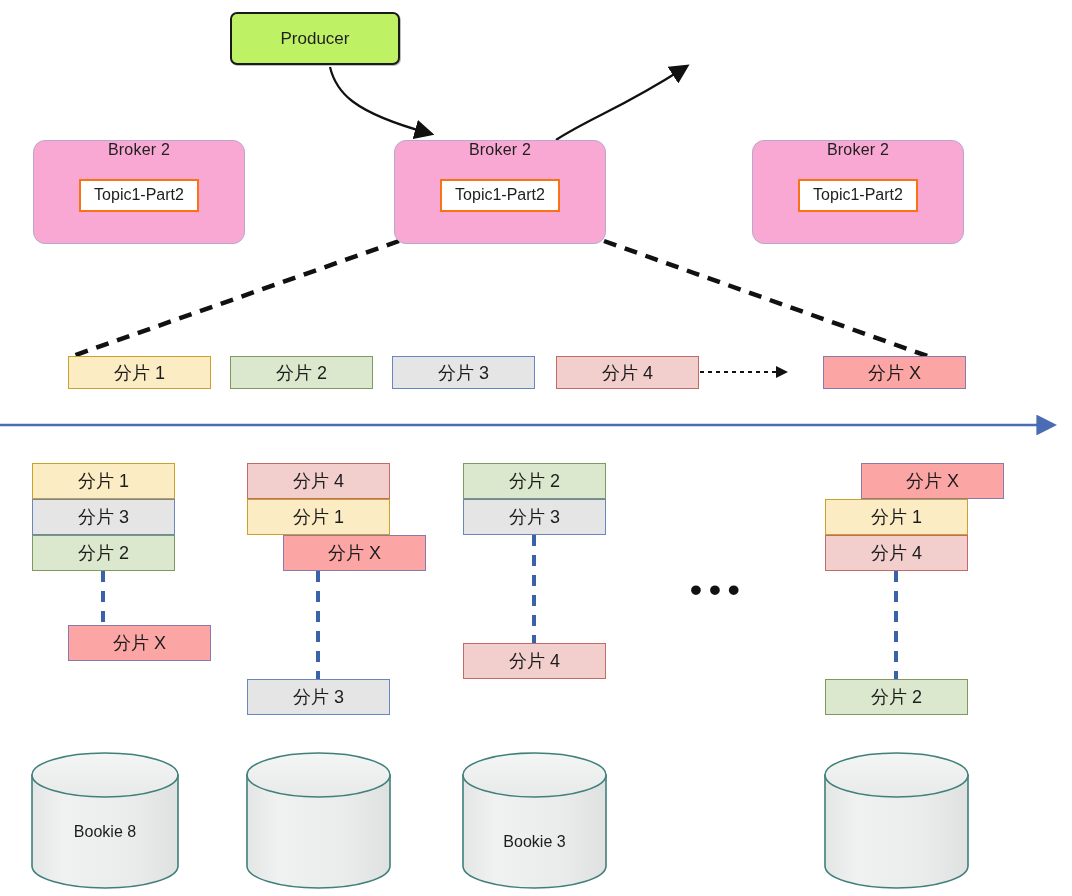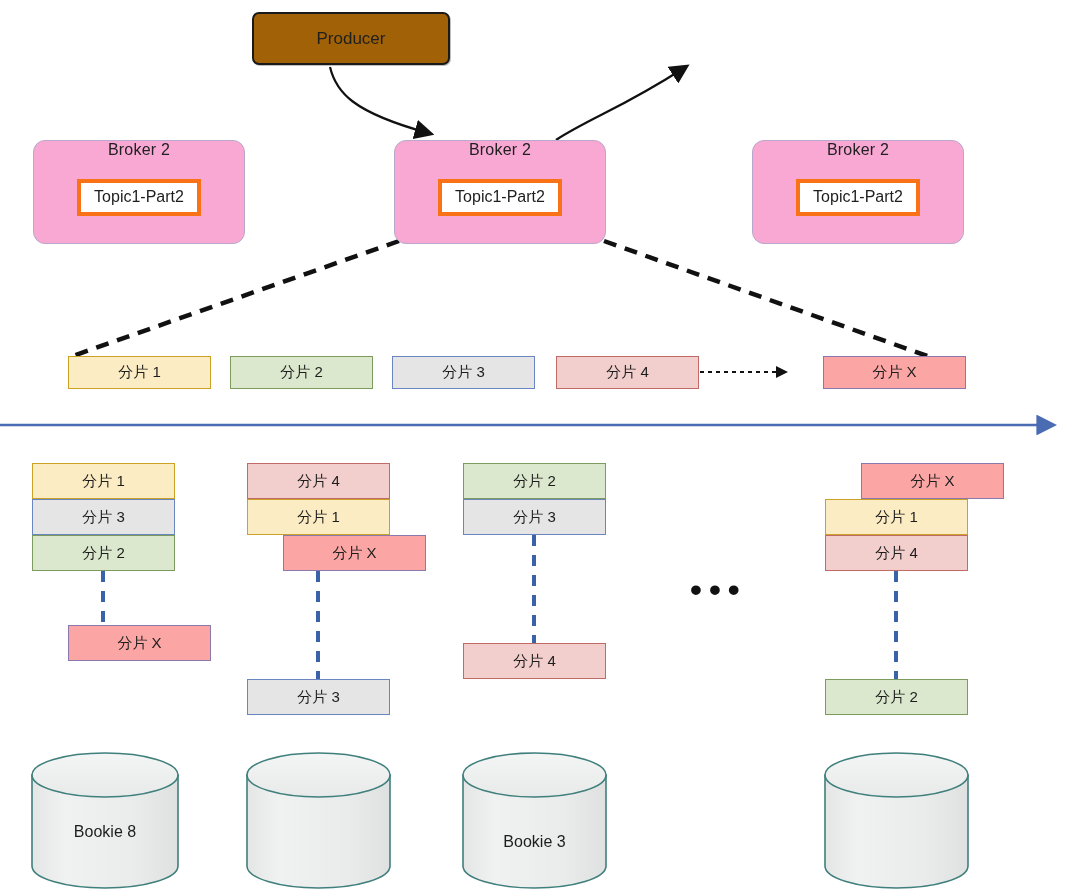--- a/index.html
+++ b/index.html
@@ -43,31 +43,31 @@
     flex-direction: column;
     justify-content: flex-start;
   }
   .broker-title {
     font-size: 16px;
     color: #212121;
     letter-spacing: .2px;
   }
   .broker-topic {
     margin-top: 20px;
-    border: 4px solid #f97316;
+    border: 2px solid #f97316;
     background: #ffffff;
     font-size: 16px;
     color: #1d1d1d;
     padding: 5px 13px 6px 13px;
     white-space: nowrap;
   }
 
   
   .frag {
-    font-size: 15px;
+    font-size: 18px;
     color: #1d1d1d;
     border-width: 1px;
     border-style: solid;
     white-space: nowrap;
   }
   .frag-yellow { background: #fbecc4; border-color: #c9a227; }
   .frag-green  { background: #dbe8cd; border-color: #7e9b5f; }
   .frag-blue   { background: #e5e5e5; border-color: #6a86c0; }
   .frag-red    { background: #f2cfcd; border-color: #c06b67; }
   .frag-purple { background: #fca5a5; border-color: #8b79ad; margin-left: 36px; }
@@ -157,21 +157,21 @@
     <g>
       <path d="M463,775 L463,866 A71.5,22 0 0 0 606,866 L606,775 Z" fill="url(#cylBody)" stroke="#3f7f7c" stroke-width="1.6"></path>
       <ellipse cx="534.5" cy="775" rx="71.5" ry="22" fill="url(#cylTop)" stroke="#3f7f7c" stroke-width="1.6"></ellipse>
     </g>
     <g>
       <path d="M825,775 L825,866 A71.5,22 0 0 0 968,866 L968,775 Z" fill="url(#cylBody)" stroke="#3f7f7c" stroke-width="1.6"></path>
       <ellipse cx="896.5" cy="775" rx="71.5" ry="22" fill="url(#cylTop)" stroke="#3f7f7c" stroke-width="1.6"></ellipse>
     </g>
   </svg>
 
-  <div class="node actor" style="left:230px; top:12px; width:198px; height:53px; background:#a16207;margin-left:22px;">
+  <div class="node actor" style="left:230px; top:12px; width:170px; height:53px; background:#bef264;">
     <span>Producer</span>
   </div>
 
 
   <div class="node broker" style="left:33px; top:140px; width:212px; height:104px;">
     <span class="broker-title">Broker 2</span>
     <span class="broker-topic">Topic1-Part2</span>
   </div>
 
   <div class="node broker" style="left:394px; top:140px; width:212px; height:104px;">

